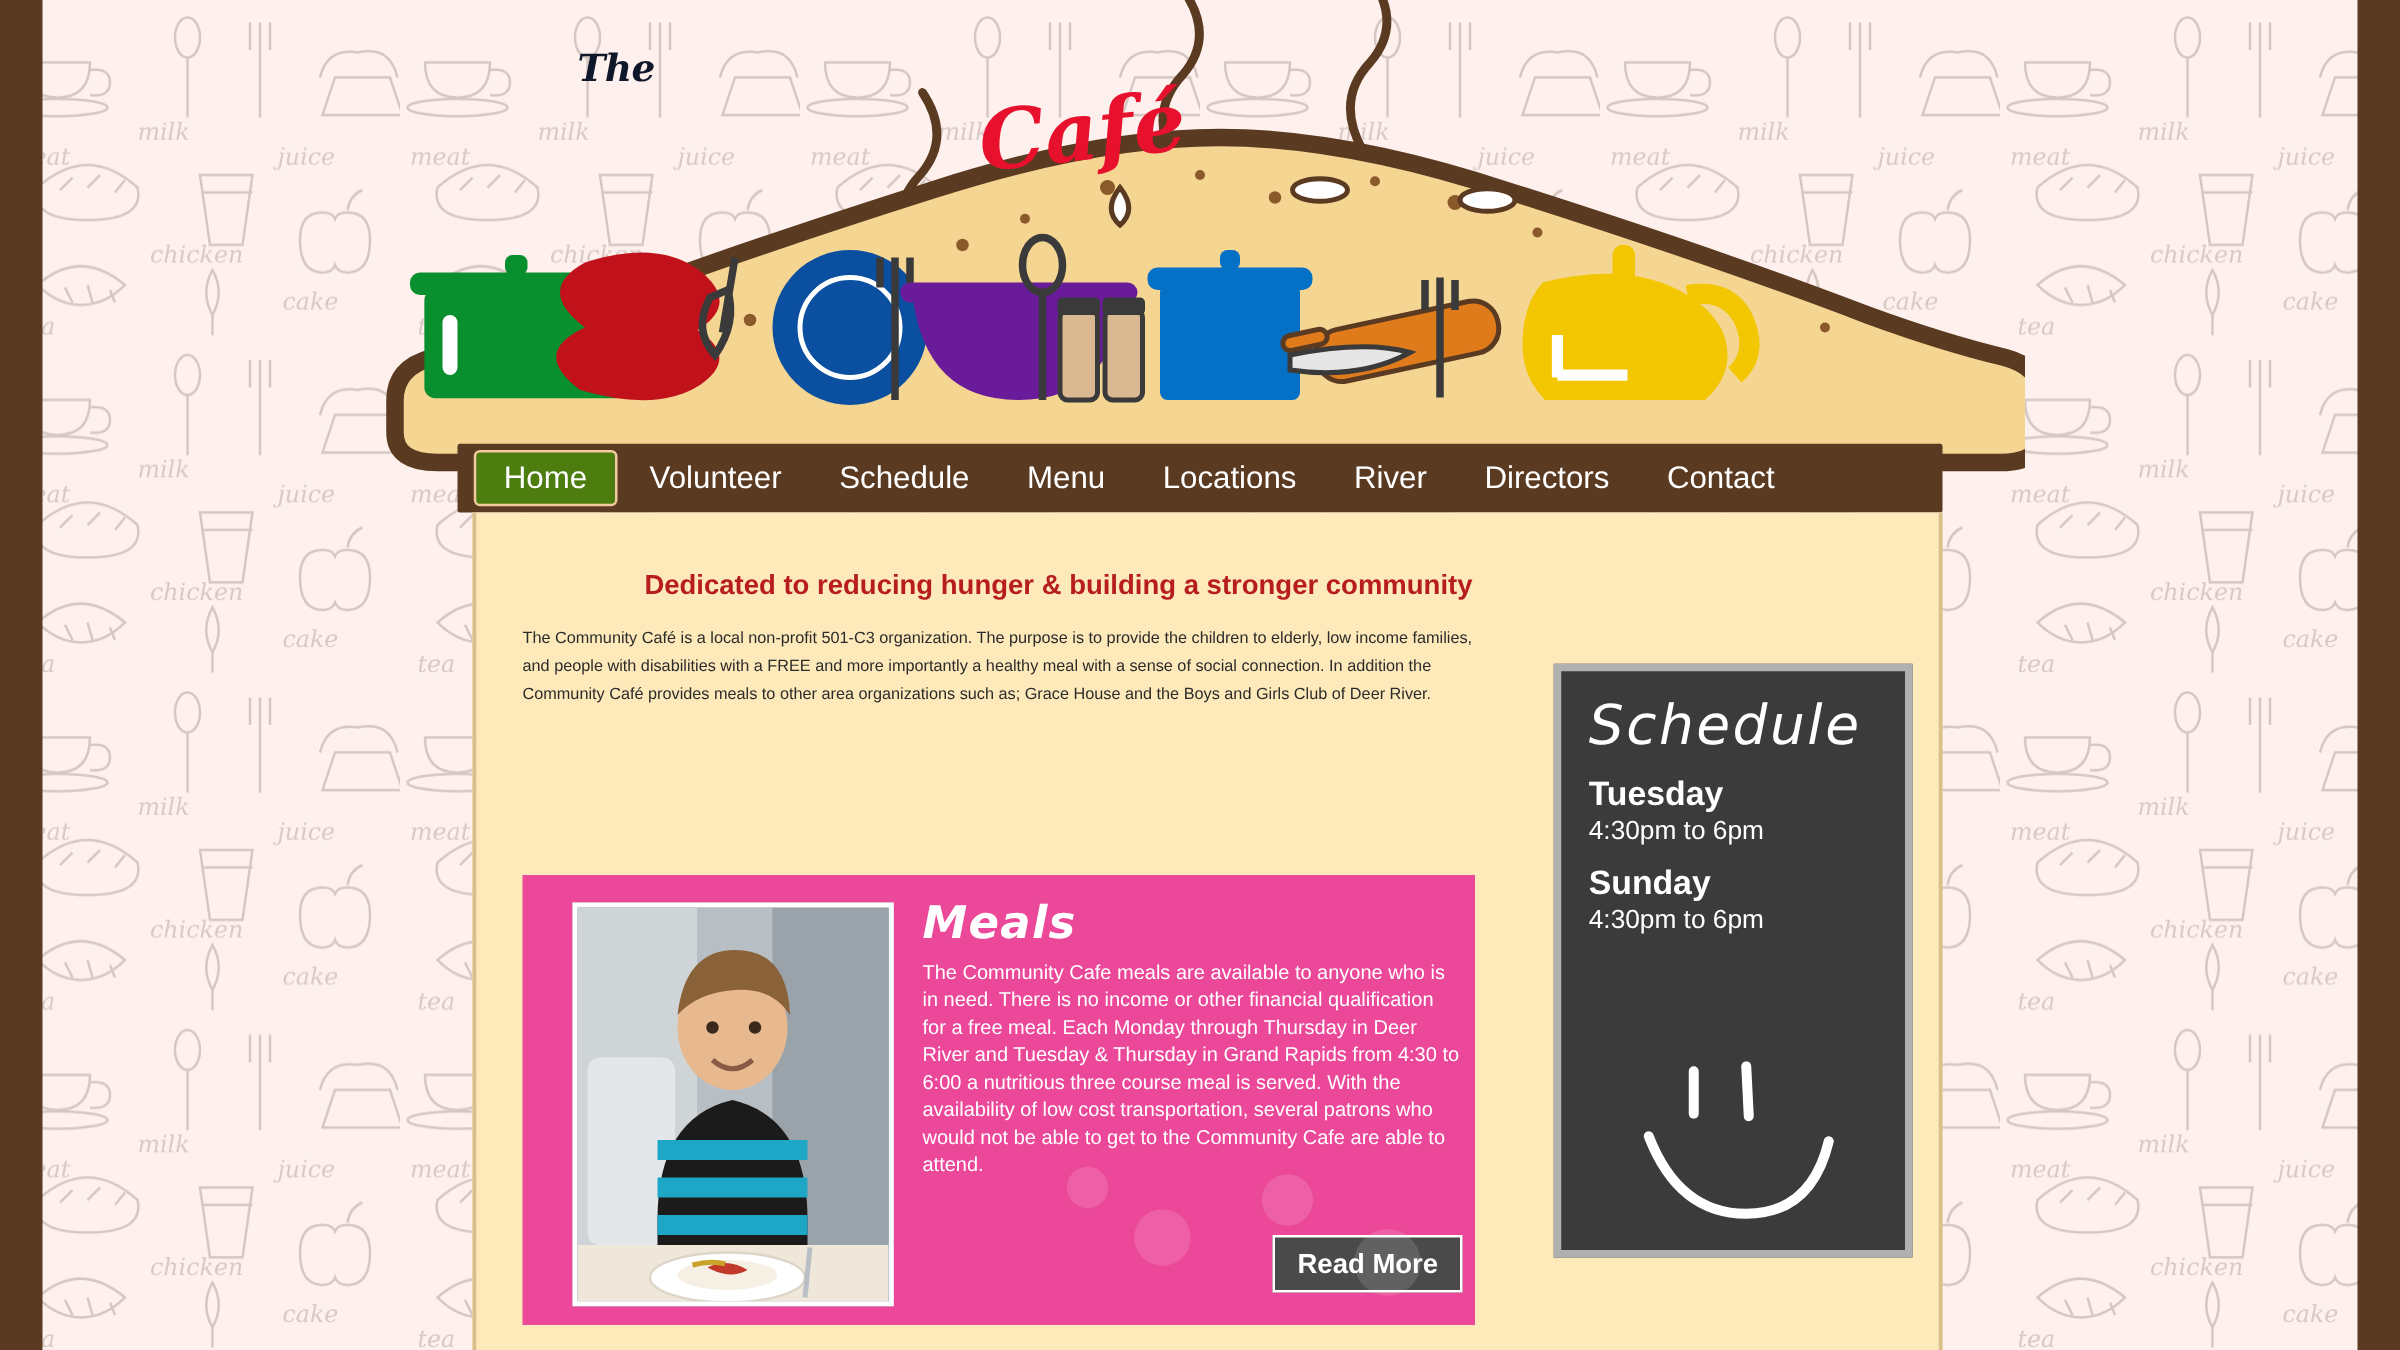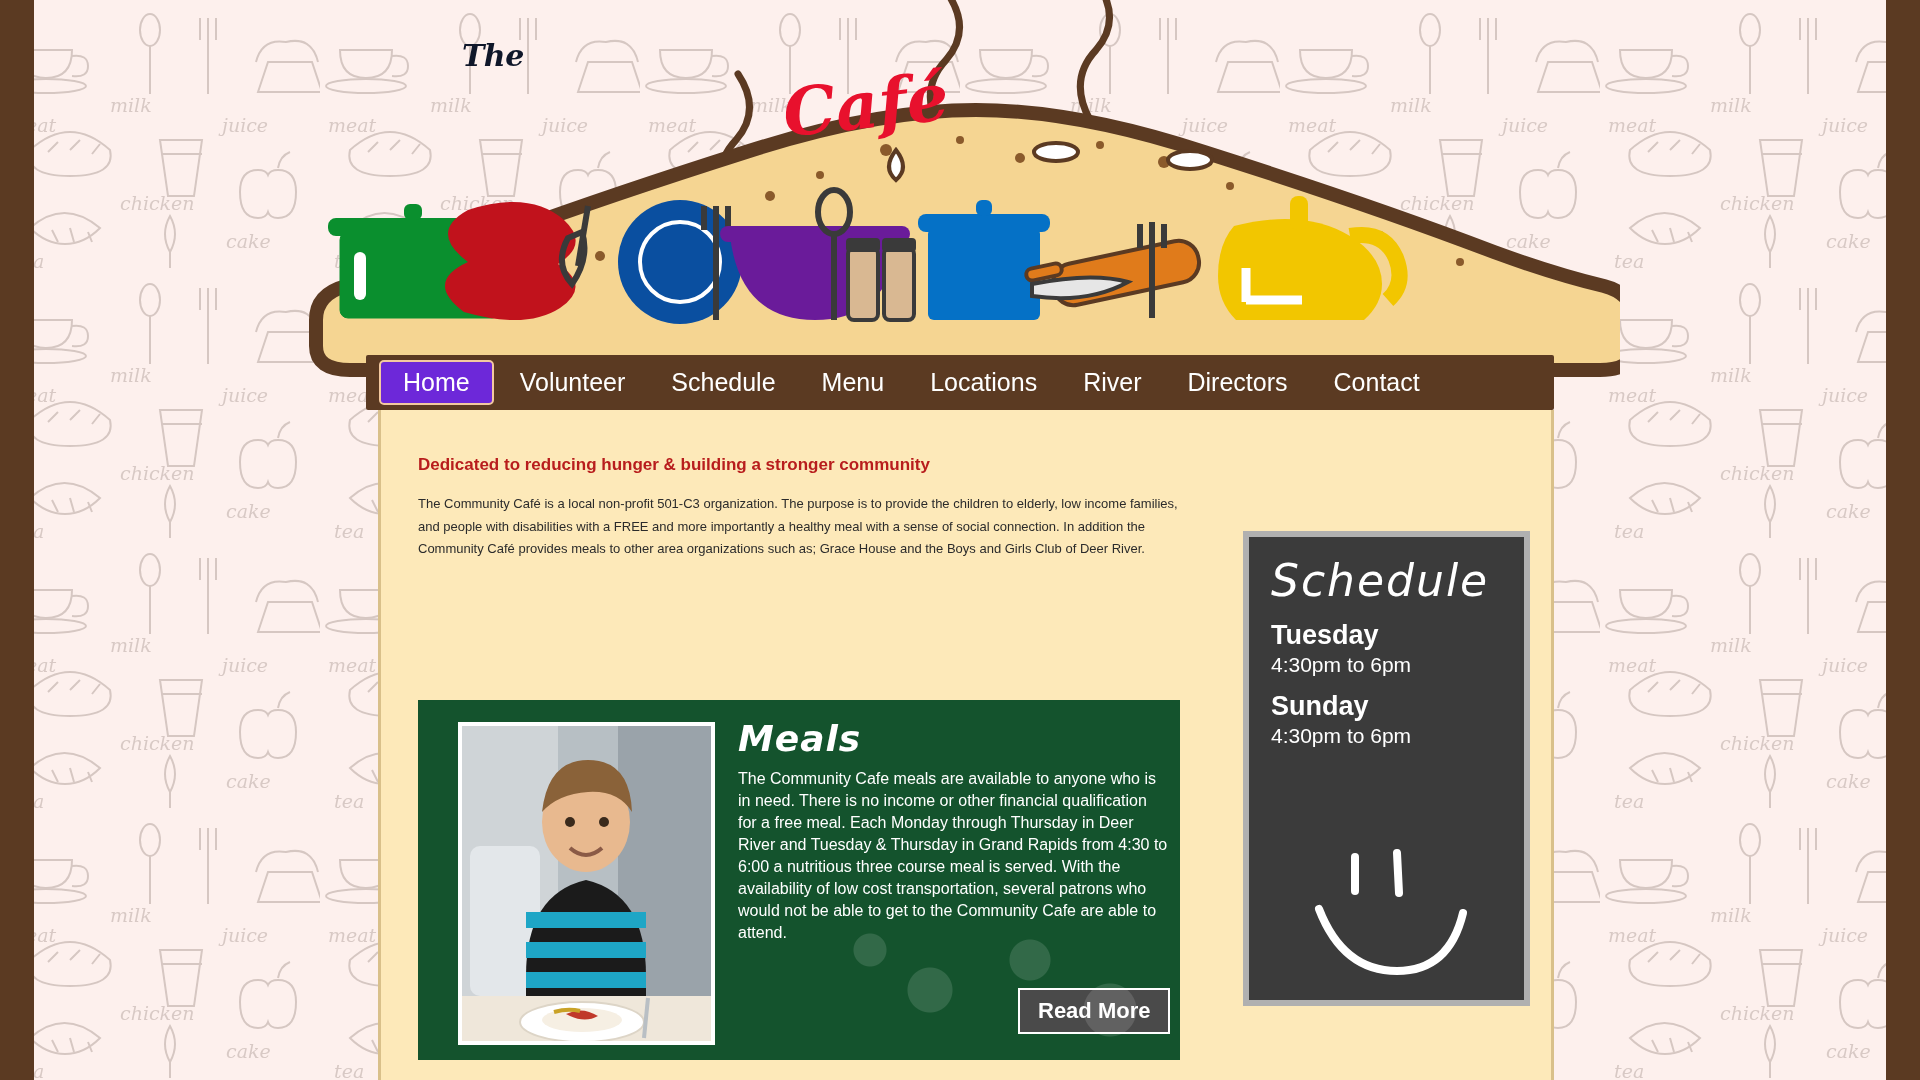--- a/index.html
+++ b/index.html
@@ -75,51 +75,51 @@
   .nav-item {
     color:#ffffff;
     font-size:25px;
     padding:8px 20px;
     margin:0 3px;
     cursor:pointer;
     white-space:nowrap;
     font-family:"Liberation Sans", sans-serif;
   }
   .nav-item.active {
-    background:#6d28d9;
+    background:#4d7c0f;
     border:2px solid #f3c9a0;
     border-radius:5px;
     padding:6px 22px;
   }
 
   
   #main-panel {
     position:absolute; left:378px; top:410px;
     width:1176px; height:670px;
     background:#fde9b9;
     border-left:3px solid #d9c08a;
     border-right:3px solid #d9c08a;
   }
 
   #content-col {
     position:absolute; left:418px; top:455px; width:760px;
   }
   #headline {
-    color:#b81d1d; font-size:17px; font-weight:bold;
-    margin:0 0 18px 0; font-family:"Liberation Sans", sans-serif;
+    color:#b81d1d; font-size:22px; font-weight:bold;
+    margin:0 0 18px 0; font-family:"Liberation Sans", sans-serif;text-align:right;
   }
   .para {
     color:#2b2b2b; font-size:13px; line-height:22.5px; margin:0 0 18px 0;
   }
 
   
   #meals-card {
     position:absolute; left:418px; top:700px;
     width:762px; height:360px;
-    background:#14532d;
+    background:#ec4899;
   }
   #meals-card::after{
     content:""; position:absolute; right:0; bottom:0;
     width:330px; height:130px;
     background:
       radial-gradient(circle at 20px 20px, rgba(255,255,255,.13) 16px, transparent 17px),
       radial-gradient(circle at 80px 60px, rgba(255,255,255,.13) 22px, transparent 23px),
       radial-gradient(circle at 180px 30px, rgba(255,255,255,.13) 20px, transparent 21px),
       radial-gradient(circle at 260px 80px, rgba(255,255,255,.13) 26px, transparent 27px);
     pointer-events:none;

